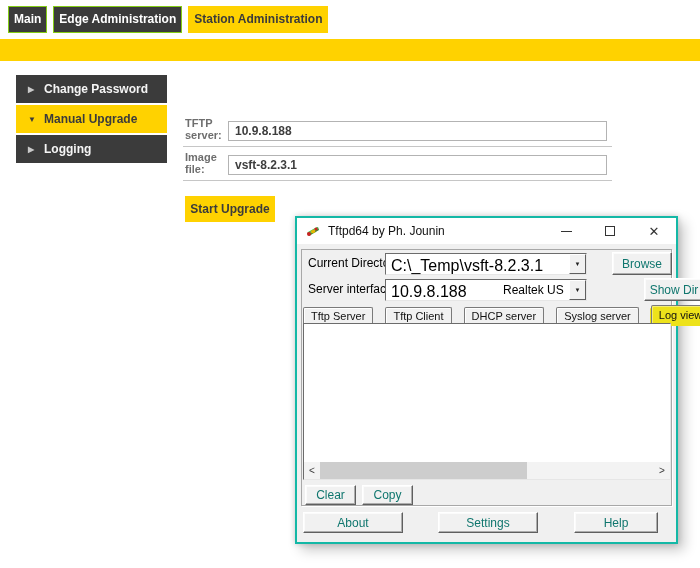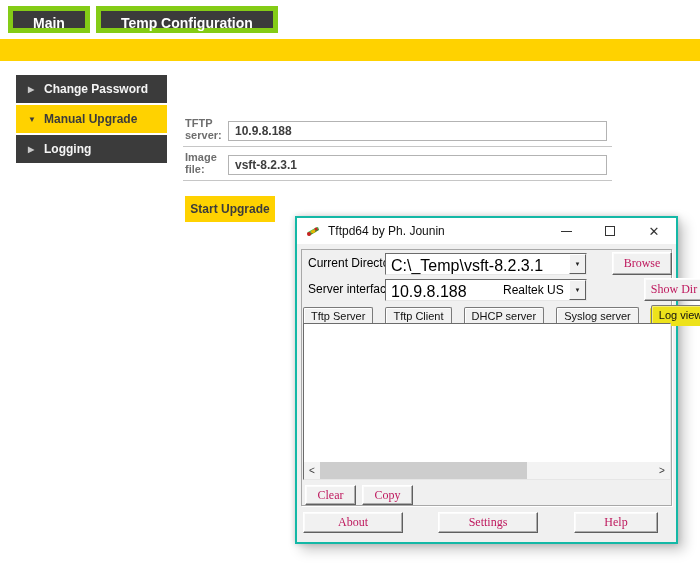--- a/index.html
+++ b/index.html
@@ -7,22 +7,22 @@
     --dark-gray:#3B3B3B;
     --highlight-yellow:#EDE21B;
   }
   *{margin:0;padding:0;box-sizing:border-box;}
   html,body{background:#fff;}
   body{font-family:"Liberation Sans",sans-serif;}
   .page{position:relative;width:700px;height:568px;background:#fff;overflow:hidden;}
 
   
   .topnav{position:absolute;top:6px;left:8px;display:flex;gap:6px;}
-  .nav-tab{height:27px;line-height:25px;padding:0 20px;background:var(--dark-gray);
-    color:#fff;font-size:14px;font-weight:700;border:5px solid #84cc16;cursor:default;white-space:nowrap;}
+  .nav-tab{height:27px;line-height:25px;padding:0 5px;background:var(--dark-gray);
+    color:#fff;font-size:12px;font-weight:700;border:1px solid #84cc16;cursor:default;white-space:nowrap;}
   .nav-tab.active{background:var(--accent-yellow);color:var(--dark-gray);border-color:var(--accent-yellow);}
   .yellow-bar{position:absolute;top:39px;left:0;width:700px;height:22px;background:var(--accent-yellow);}
 
   
   .sidebar{position:absolute;top:75px;left:16px;width:151px;}
   .side-item{height:28px;margin-bottom:2px;background:var(--dark-gray);color:#f5f5f5;
     display:flex;align-items:center;font-size:12px;font-weight:700;cursor:default;}
   .side-item .arrow{display:inline-block;width:12px;margin-left:12px;font-size:8px;color:#c9c9c9;}
   .side-item .lbl{margin-left:4px;}
   .side-item.active{background:var(--accent-yellow);color:var(--dark-gray);}
@@ -70,21 +70,21 @@
   .combo2{top:35px;}
   .combo .ctext{position:absolute;left:5px;top:3px;right:20px;font-size:16px;white-space:nowrap;overflow:hidden;}
   .combo .cdevice{position:absolute;right:19px;top:3px;width:64px;font-size:12px;white-space:nowrap;
     overflow:hidden;text-align:left;direction:ltr;}
   .combo .drop{position:absolute;right:0;top:0;width:17px;height:100%;background:#f1f1f1;
     border:1px solid;border-color:#ffffff #5f5f5f #5f5f5f #ffffff;
     display:flex;align-items:center;justify-content:center;font-size:6px;color:#222;cursor:default;}
 
   .wbtn{position:absolute;background:#f1f1f1;border:1px solid;border-color:#ffffff #5f5f5f #5f5f5f #ffffff;
     box-shadow:inset -1px -1px 0 #adadad,inset 1px 1px 0 #fbfbfb;
-    font-family:Liberation Serif, serif;font-size:12px;color:#be185d;
+    font-family:Liberation Sans, sans-serif;font-size:12px;color:#0f766e;
     display:flex;align-items:center;justify-content:center;cursor:pointer;}
   .btn-browse{left:315px;top:8px;width:60px;height:23px;}
   .btn-showdir{left:315px;top:34px;width:60px;height:23px;margin-left:32px;}
   .btn-clear{left:8px;top:241px;width:51px;height:20px;}
   .btn-copy{left:65px;top:241px;width:51px;height:20px;}
   .btn-about{left:6px;top:268px;width:100px;height:21px;}
   .btn-settings{left:141px;top:268px;width:100px;height:21px;}
   .btn-help{left:277px;top:268px;width:84px;height:21px;}
 
   .wtabs{position:absolute;left:6px;top:61px;display:flex;gap:12px;align-items:flex-end;height:20px;}
@@ -103,21 +103,22 @@
   .scroll-thumb{width:207px;background:#cdcdcd;cursor:default;}
   .scroll-track{flex:1;}
 </style>
 </head>
 <body>
 
 <div class="page">
 
   <div class="topnav">
     <div class="nav-tab">Main</div>
-    <div class="nav-tab">Temp Configuration</div>
+    <div class="nav-tab">Edge Administration</div>
+    <div class="nav-tab active">Station Administration</div>
   </div>
   <div class="yellow-bar"></div>
 
   <div class="sidebar">
     <div class="side-item">
       <span class="arrow">▶</span>
       <span class="lbl">Change Password</span>
     </div>
     <div class="side-item active">
       <span class="arrow">▼</span>

